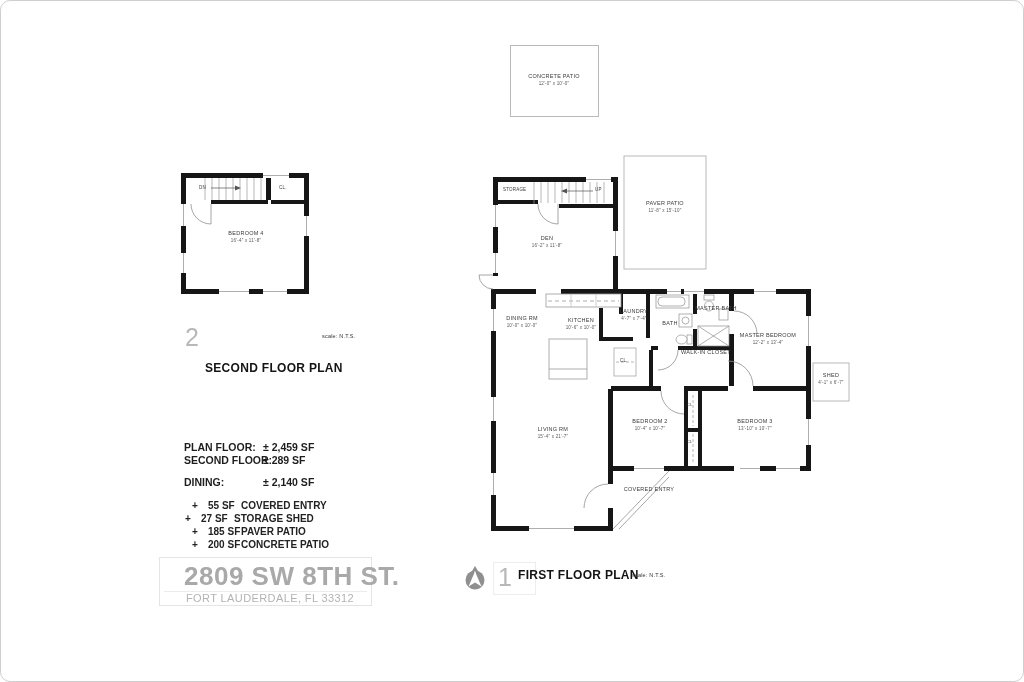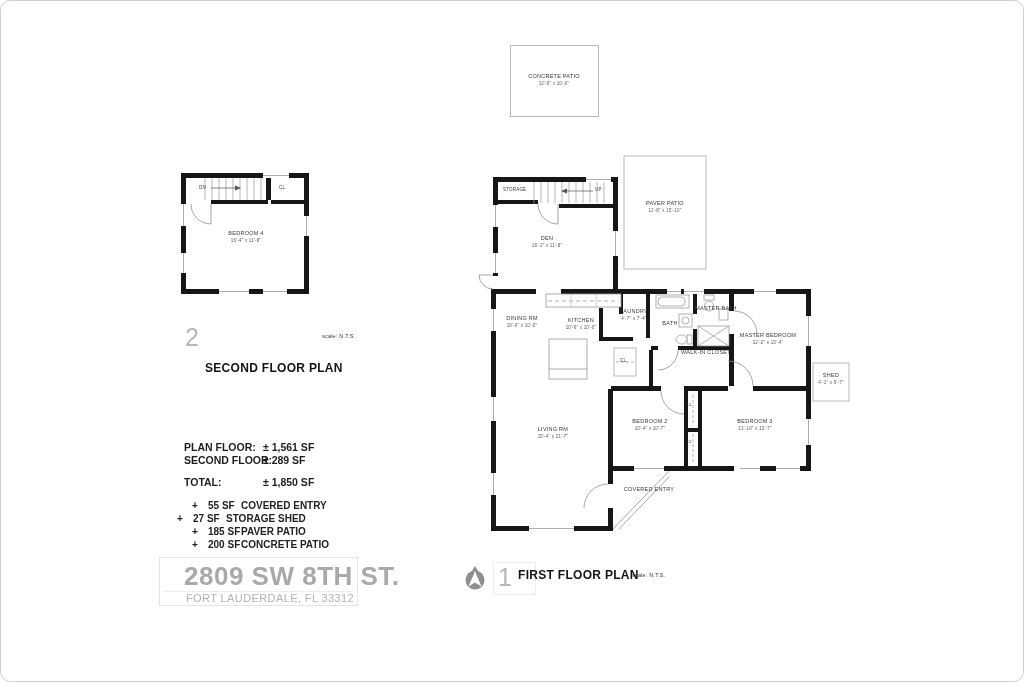--- a/index.html
+++ b/index.html
@@ -15,21 +15,21 @@
   .plan-title{position:absolute;font-size:12px;font-weight:700;color:#141414;letter-spacing:.3px;white-space:nowrap;}
   .plan-scale{position:absolute;font-size:5.5px;color:#333;letter-spacing:.2px;}
   .num-box{position:absolute;border:1px solid #ededed;background:#fff;}
   
   .arow{position:absolute;font-size:10.5px;font-weight:700;color:#1d1d1d;white-space:nowrap;}
   .arow .lab{display:inline-block;width:79px;}
   .note{position:absolute;font-size:10px;font-weight:600;color:#222;white-space:nowrap;}
   .note .b{display:inline-block;width:16px;}
   .note .sf{display:inline-block;width:33px;}
   
-  .addr{position:absolute;left:158px;top:556px;width:197px;height:47px;border:1px solid #e4e4e4;background:#fff;}
+  .addr{position:absolute;left:158px;top:556px;width:197px;height:47px;border:1px solid #e4e4e4;background:#fff;padding-left:14px;}
   .addr .l1{position:absolute;left:24px;top:3px;font-size:26px;font-weight:700;color:#a9a9a9;letter-spacing:.5px;white-space:nowrap;}
   .addr .sep{position:absolute;left:4px;right:4px;top:33px;height:1px;background:#ececec;}
   .addr .l2{position:absolute;left:26px;top:34px;font-size:11px;color:#b3b3b3;letter-spacing:.4px;white-space:nowrap;}
   svg{position:absolute;overflow:visible;}
 </style>
 </head>
 <body>
 
 <div class="canvas">
 
@@ -72,32 +72,32 @@
   <div class="rm" style="left:245px;top:229px;">
     <span>BEDROOM 4</span>
     <span class="d">16'-4" x 11'-8"</span>
   </div>
 
   <span class="plan-num" style="left:184px;top:324px;">2</span>
   <span class="plan-title" style="left:204px;top:328px;margin-top:32px;">SECOND FLOOR PLAN</span>
   <span class="plan-scale" style="left:321px;top:332px;">scale: N.T.S.</span>
 
   <div class="arow" style="left:183px;top:440px;">
-    <span class="lab">PLAN FLOOR:</span><span>± 1,561 SF</span>
+    <span class="lab">PLAN FLOOR:</span><span>± 2,459 SF</span>
   </div>
   <div class="arow" style="left:183px;top:453px;">
     <span class="lab">SECOND FLOOR:</span><span>± 289 SF</span>
   </div>
   <div class="arow" style="left:183px;top:475px;">
-    <span class="lab">TOTAL:</span><span>± 1,850 SF</span>
+    <span class="lab">DINING:</span><span>± 2,140 SF</span>
   </div>
   <div class="note" style="left:191px;top:499px;">
     <span class="b">+</span><span class="sf">55 SF</span><span>COVERED ENTRY</span>
   </div>
-  <div class="note" style="left:176px;top:512px;">
+  <div class="note" style="left:184px;top:512px;">
     <span class="b">+</span><span class="sf">27 SF</span><span>STORAGE SHED</span>
   </div>
   <div class="note" style="left:191px;top:525px;">
     <span class="b">+</span><span class="sf">185 SF</span><span>PAVER PATIO</span>
   </div>
   <div class="note" style="left:191px;top:538px;">
     <span class="b">+</span><span class="sf">200 SF</span><span>CONCRETE PATIO</span>
   </div>
 
   <div class="addr">

